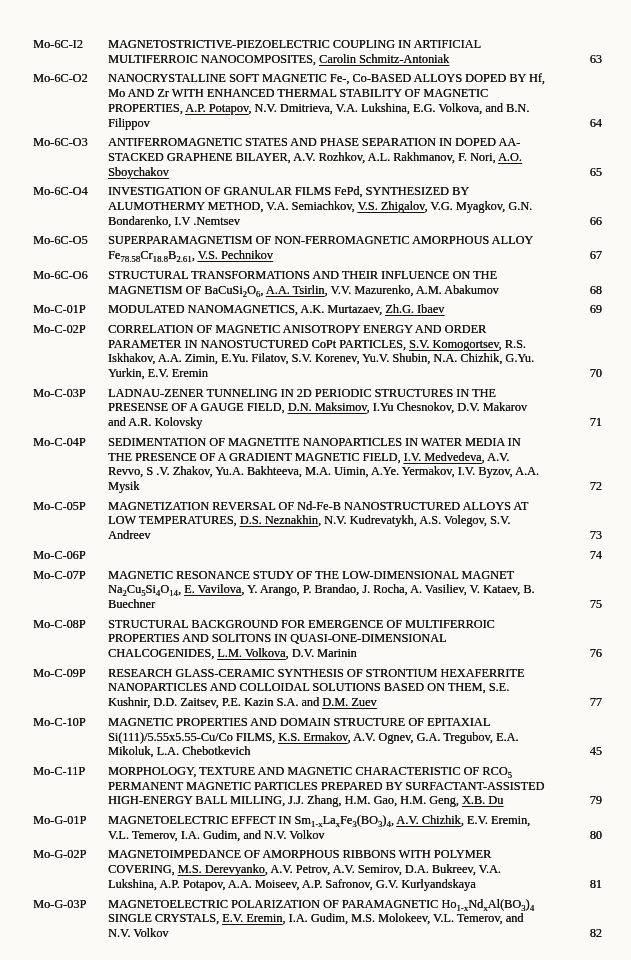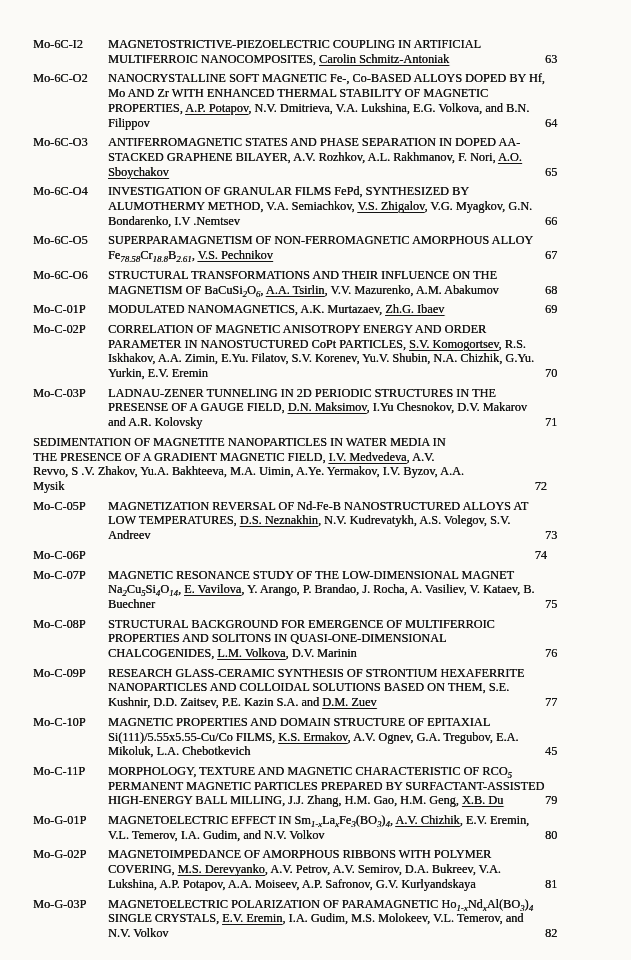--- a/index.html
+++ b/index.html
@@ -14,21 +14,21 @@
     background: #fbfaf7;
     overflow: hidden;
     font-family: "Liberation Serif", serif;
     font-size: 12.3px;
     line-height: 14.7px;
     color: #141414;
     text-shadow: 0.2px 0 0 currentColor;
     box-sizing: border-box;
   }
   .content {
-    padding: 37px 84px 0 33px;
+    padding: 37px 29px 0 33px;
     box-sizing: border-box;
   }
   .row {
     display: flex;
     margin-bottom: 5px;
   }
   .code {
     flex: none;
     width: 75px;
   }
@@ -43,21 +43,20 @@
     justify-content: flex-end;
     font-family: Liberation Serif, serif;
   }
   .u {
     text-decoration: underline;
     text-underline-offset: 1.5px;
   }
   sub {
     font-size: 0.72em;
     line-height: 0;
-    font-style: italic;
   }
 </style>
 </head>
 <body>
 
 <div class="page">
   <div class="content">
       <div class="row">
         <div class="code">Mo-6C-I2</div>
         <div class="title"><span>MAGNETOSTRICTIVE-PIEZOELECTRIC COUPLING IN ARTIFICIAL MULTIFERROIC NANOCOMPOSITES, </span><span class="u">Carolin Schmitz-Antoniak</span></div>
@@ -97,20 +96,21 @@
         <div class="code">Mo-C-02P</div>
         <div class="title"><span>CORRELATION OF MAGNETIC ANISOTROPY ENERGY AND ORDER PARAMETER IN NANOSTUCTURED CoPt PARTICLES, </span><span class="u">S.V. Komogortsev</span><span>, R.S. Iskhakov, A.A. Zimin, E.Yu. Filatov, S.V. Korenev, Yu.V. Shubin, N.A. Chizhik, G.Yu. Yurkin, E.V. Eremin</span></div>
         <div class="pnum">70</div>
       </div>
       <div class="row">
         <div class="code">Mo-C-03P</div>
         <div class="title"><span>LADNAU-ZENER TUNNELING IN 2D PERIODIC STRUCTURES IN THE PRESENSE OF A GAUGE FIELD, </span><span class="u">D.N. Maksimov</span><span>, I.Yu Chesnokov, D.V. Makarov and A.R. Kolovsky</span></div>
         <div class="pnum">71</div>
       </div>
       <div class="row">
+        <div class="code">Mo-C-04P</div>
         <div class="title"><span>SEDIMENTATION OF MAGNETITE NANOPARTICLES IN WATER MEDIA IN THE PRESENCE OF A GRADIENT MAGNETIC FIELD, </span><span class="u">I.V. Medvedeva</span><span>, A.V. Revvo, S .V. Zhakov, Yu.A. Bakhteeva, M.A. Uimin, A.Ye. Yermakov, I.V. Byzov, A.A. Mysik</span></div>
         <div class="pnum">72</div>
       </div>
       <div class="row">
         <div class="code">Mo-C-05P</div>
         <div class="title"><span>MAGNETIZATION REVERSAL OF Nd-Fe-B NANOSTRUCTURED ALLOYS AT LOW TEMPERATURES, </span><span class="u">D.S. Neznakhin</span><span>, N.V. Kudrevatykh, A.S. Volegov, S.V. Andreev</span></div>
         <div class="pnum">73</div>
       </div>
       <div class="row">
         <div class="code">Mo-C-06P</div>

